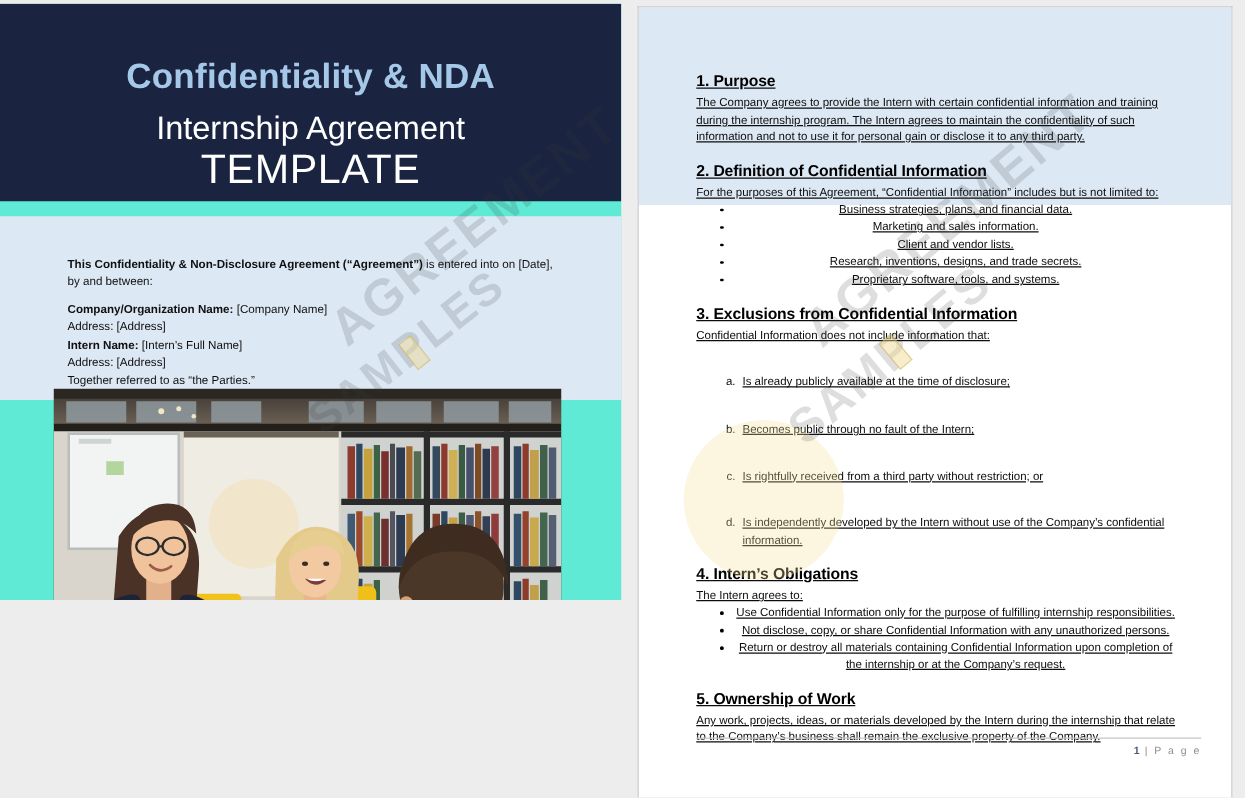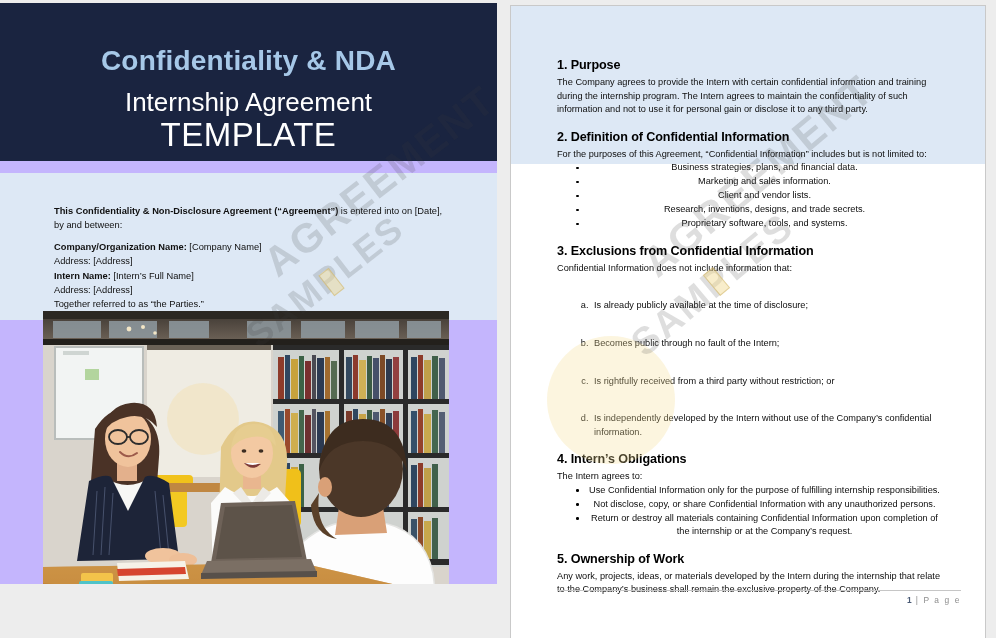--- a/index.html
+++ b/index.html
@@ -18,22 +18,22 @@
     height: 638px;
     background: #ededed;
   }
 
   
   #left-page {
     position: absolute;
     left: 0;
     top: 3px;
     width: 497px;
-    height: 581px;
-    background: #c4b5fd;
+    height: 477px;
+    background: #5eead4;
     overflow: hidden;
   }
 
   .header-band {
     position: absolute;
     left: 0; top: 0;
     width: 497px;
     height: 158px;
     background: #1a2440;
     z-index: 3;
@@ -141,21 +141,21 @@
     line-height: 1.2;
     margin-bottom: 3px;
     color: #000;
     letter-spacing: -0.1px;
   }
   .sec-p {
     font-size: 9.2px;
     line-height: 1.47;
     margin-bottom: 0;
   }
-  .sec-block { margin-bottom: 13px; }
+  .sec-block { margin-bottom: 13px; text-decoration: underline; }
   .sec-block:last-child { margin-bottom: 0; }
 
   ul.doc-list, ol.doc-list {
     margin: 0 0 0 0;
     padding-left: 30px;
     font-size: 9.2px;
     line-height: 1.47;
   }
   ul.doc-list { list-style: none; text-align: center; }
   ul.doc-list li {

